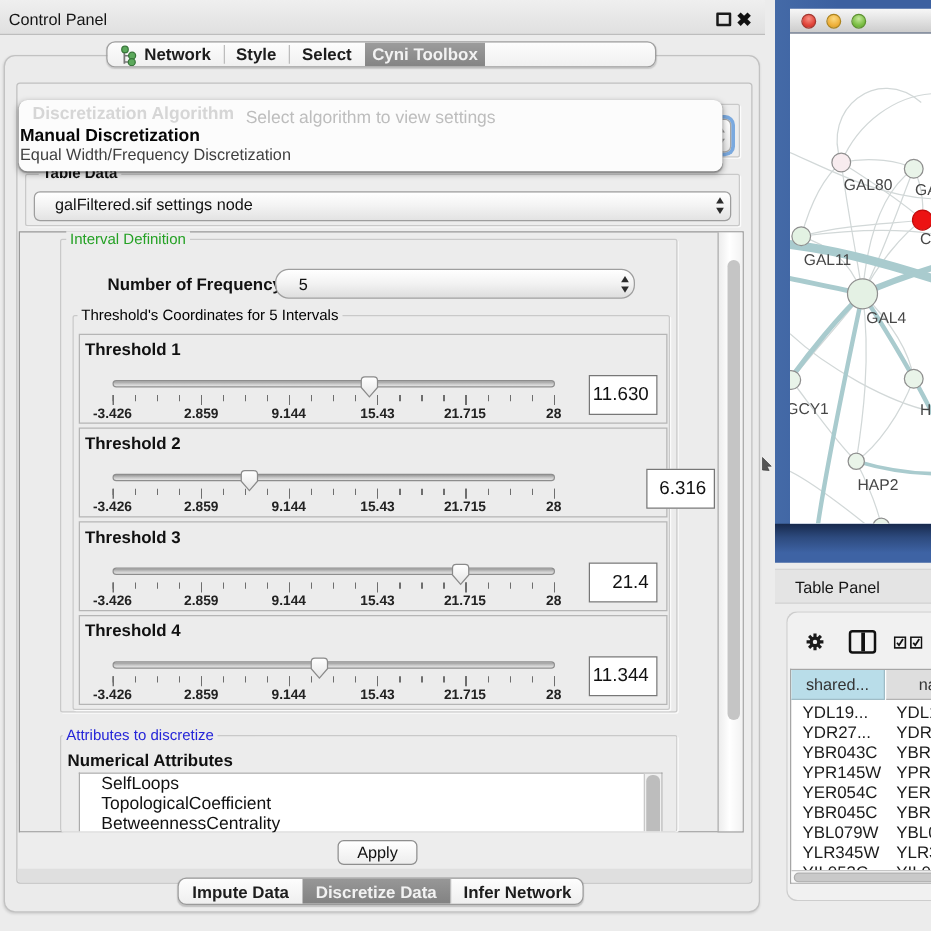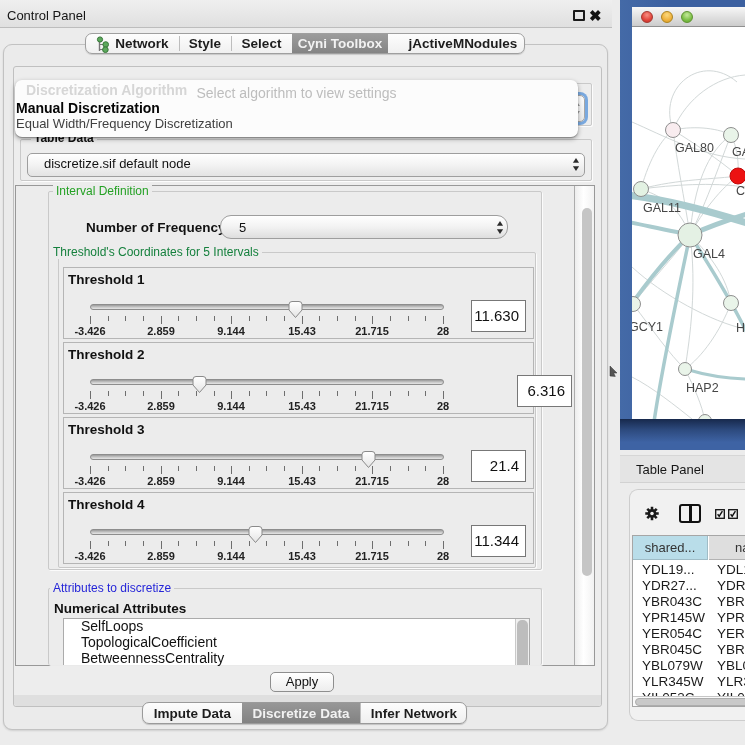--- a/index.html
+++ b/index.html
@@ -56,34 +56,33 @@
       <circle cx="9.7" cy="9.5" r="2.8" fill="#5CA95C" stroke="#38763A"></circle>
       <circle cx="9.4" cy="14.7" r="2.8" fill="#5CA95C" stroke="#38763A"></circle>
     </svg>
     Network
   </div>
   <div class="abs" style="left:93px;top:2px;bottom:2px;width:1px;background:#BDBDBD;"></div>
   <div class="seg" style="left:93px;width:52px;">Style</div>
   <div class="abs" style="left:145px;top:2px;bottom:2px;width:1px;background:#BDBDBD;"></div>
   <div class="seg" style="left:145px;width:61px;">Select</div>
   <div class="seg" style="left:206px;width:96px;background:linear-gradient(#9C9C9C,#848484);color:#F2F2F2;">Cyni Toolbox</div>
-  <div class="seg" style="left:314px;width:126px;">jActiveMNodules</div>
 </div>
 
 <div class="abs grp" style="left:20px;top:83px;width:572px;height:43px;"></div>
 <div class="abs" style="left:28px;top:95px;width:557px;height:27px;border:1px solid #A6A6A6;border-radius:5px;background:linear-gradient(#FFF,#E9E9E9);box-shadow:0 0 0 3px rgba(92,151,219,0.8);"></div>
 <svg class="abs" style="left:572px;top:100px;" width="9" height="17" viewBox="0 0 9 17">
   <path d="M4.5,1 L8,6 L1,6 Z" fill="#9a9a9a"></path>
   <path d="M4.5,16 L8,11 L1,11 Z" fill="#9a9a9a"></path>
 </svg>
 
 <div class="abs grp" style="left:20px;top:139px;width:572px;height:42px;"></div>
 <div class="grplabel b13" style="left:31px;top:132px;background:#EDEDED;">Table Data</div>
 <div class="abs combo" style="left:27px;top:153px;width:558px;height:24px;"></div>
-<div class="abs t13" style="left:44px;top:156px;">discretize.sif default node</div>
+<div class="abs t13" style="left:44px;top:156px;">galFiltered.sif settings node</div>
 <svg class="abs" style="left:572px;top:157px;" width="8" height="15" viewBox="0 0 9 17">
   <path d="M4.5,1 L8,6.5 L1,6.5 Z" fill="#2b2b2b"></path>
   <path d="M4.5,16 L8,10.5 L1,10.5 Z" fill="#2b2b2b"></path>
 </svg>
 
 <div class="abs" style="left:15px;top:80px;width:563px;height:57px;background:#FCFCFC;border-radius:7px;box-shadow:0 2px 5px rgba(0,0,0,0.35), 0 1px 1px rgba(0,0,0,0.25);"></div>
 <div class="abs" style="left:26px;top:82px;font-size:14px;font-weight:bold;color:#D6D6D6;">Discretization Algorithm</div>
 <div class="abs" style="left:15px;top:85px;width:563px;text-align:center;font-size:14px;color:#BDBDBD;">Select algorithm to view settings</div>
 <div class="abs" style="left:16px;top:100px;font-size:14px;font-weight:bold;color:#060606;">Manual Discretization</div>
 <div class="abs" style="left:16px;top:116px;font-size:13px;color:#404040;">Equal Width/Frequency Discretization</div>
@@ -98,21 +97,21 @@
 
 <div class="abs b13" style="left:86px;top:220px;">Number of Frequency</div>
 <div class="abs" style="left:220px;top:215px;width:288px;height:24px;border:1px solid #9E9E9E;border-radius:11px;background:linear-gradient(#FFF,#F2F2F2 50%,#DEDEDE);"></div>
 <div class="abs t13" style="left:239px;top:220px;">5</div>
 <svg class="abs" style="left:496px;top:220px;" width="8" height="15" viewBox="0 0 9 17">
   <path d="M4.5,1 L8,6.5 L1,6.5 Z" fill="#2b2b2b"></path>
   <path d="M4.5,16 L8,10.5 L1,10.5 Z" fill="#2b2b2b"></path>
 </svg>
 
 <div class="abs grp" style="left:58px;top:252px;width:478px;height:316px;"></div>
-<div class="grplabel" style="left:50px;top:246px;color:#15803d;">Threshold's Coordinates for 5 Intervals</div>
+<div class="grplabel" style="left:62px;top:246px;color:#000000;">Threshold's Coordinates for 5 Intervals</div>
 
 <div class="thpanel" style="top:267px;"></div>
 <div class="abs b13" style="left:68px;top:272px;">Threshold 1</div>
 <div class="track" style="top:304px;"></div>
 <div class="ticks" style="top:316px;"></div>
 <div class="mticks" style="top:316px;"></div>
 <svg class="thumb" style="left:287px;top:300px;" viewBox="0 0 17 19">
   <path d="M2,4.5 Q2,1.5 5,1.5 L12,1.5 Q15,1.5 15,4.5 L15,10 L8.5,17.5 L2,10 Z" fill="url(#thg)" stroke="#8A8A8A"></path>
   <defs>
       <linearGradient id="thg" x1="0" y1="0" x2="0" y2="1">

